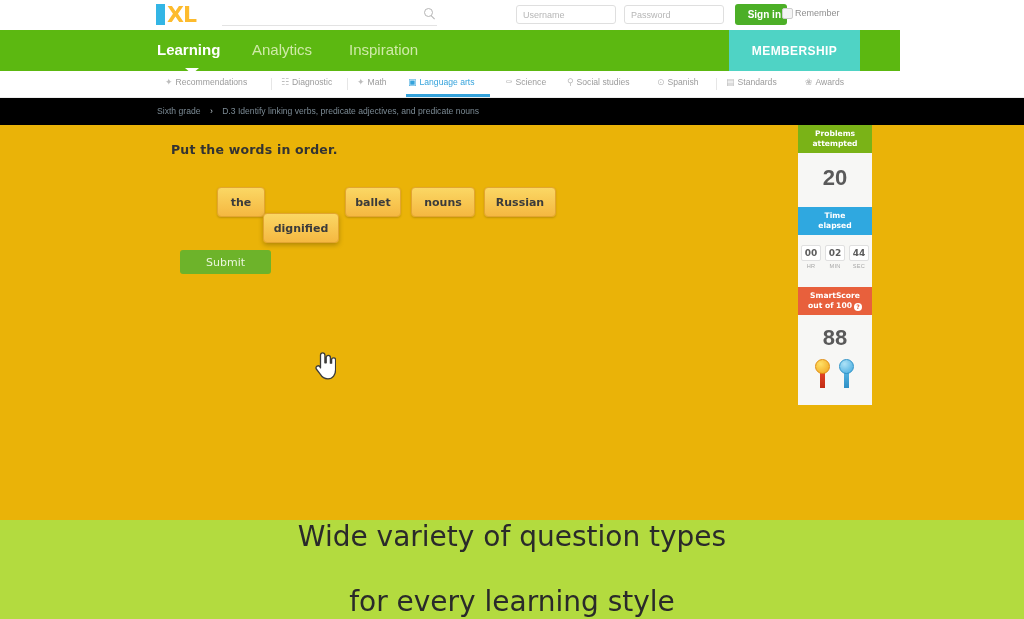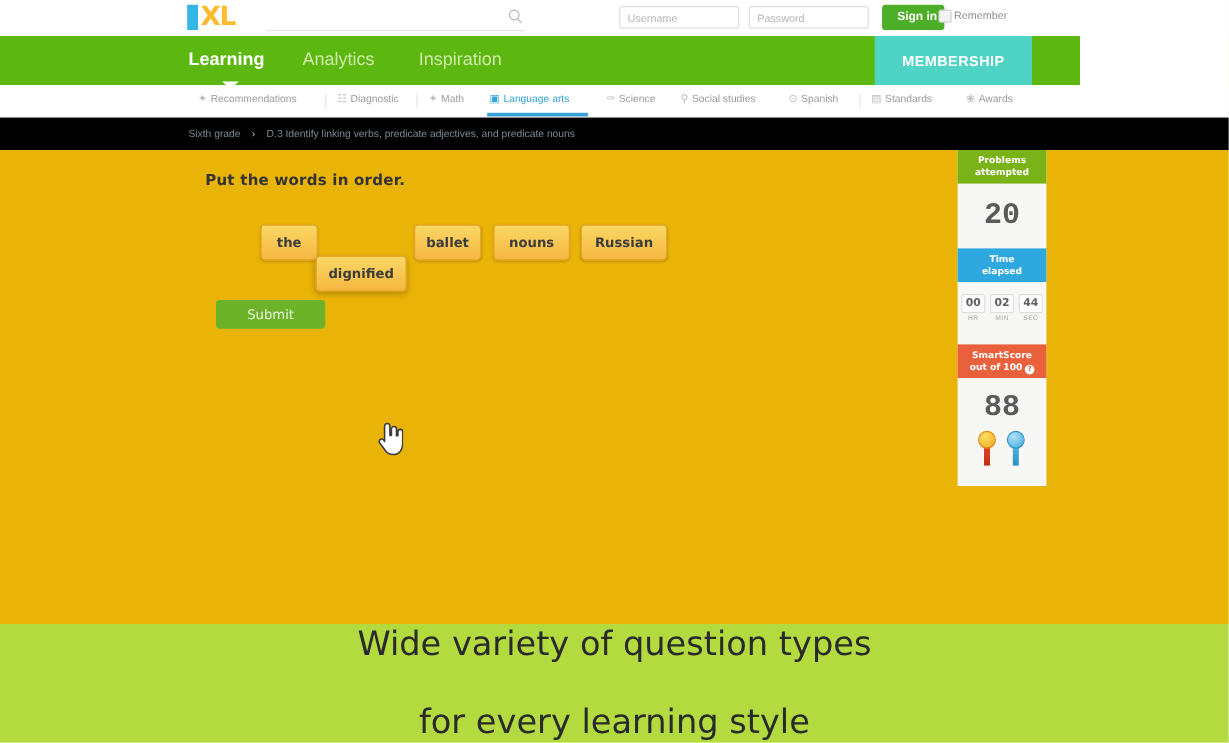--- a/index.html
+++ b/index.html
@@ -94,22 +94,22 @@
     font-family:"DejaVu Sans",sans-serif;}
 
   
   .panel{position:absolute;left:798px;top:125px;width:74px;height:280px;background:#f7f7f5;}
   .badge{position:absolute;left:0;width:74px;text-align:center;color:#fff;font-size:7.6px;
     font-weight:bold;line-height:10px;padding:4px 0;box-sizing:border-box;
     font-family:"DejaVu Sans",sans-serif;}
   #badge-problems{top:0;height:28px;background:#7ab317;}
   #badge-time{top:82px;height:28px;background:#2fa8e0;}
   #badge-smart{top:162px;height:28px;background:#e8603c;}
-  .bignum{position:absolute;left:0;width:74px;text-align:center;font-size:25px;font-weight:bold;
-    color:#5a5a5a;font-family:Liberation Mono, monospace;}
+  .bignum{position:absolute;left:0;width:74px;text-align:center;font-size:22px;font-weight:bold;
+    color:#5a5a5a;font-family:Liberation Sans, sans-serif;}
   #num-attempts{top:40px;}
   #num-score{top:200px;}
   .clock{position:absolute;left:3px;top:120px;width:68px;display:flex;justify-content:space-between;}
   .clk-cell{width:20px;text-align:center;}
   .clk-val{display:block;height:14px;line-height:14px;background:#fff;border:1px solid #e0e0e0;
     border-radius:2px;font-size:9px;font-weight:bold;color:#5d5d5d;
     font-family:"DejaVu Sans",sans-serif;}
   .clk-lab{display:block;margin-top:2px;font-size:5.6px;color:#a7a7a7;letter-spacing:.3px;}
   .info-dot{display:inline-block;width:8px;height:8px;border-radius:50%;background:#fff;
     color:#e8603c;font-size:6px;line-height:8px;text-align:center;vertical-align:-1px;margin-left:2px;}

